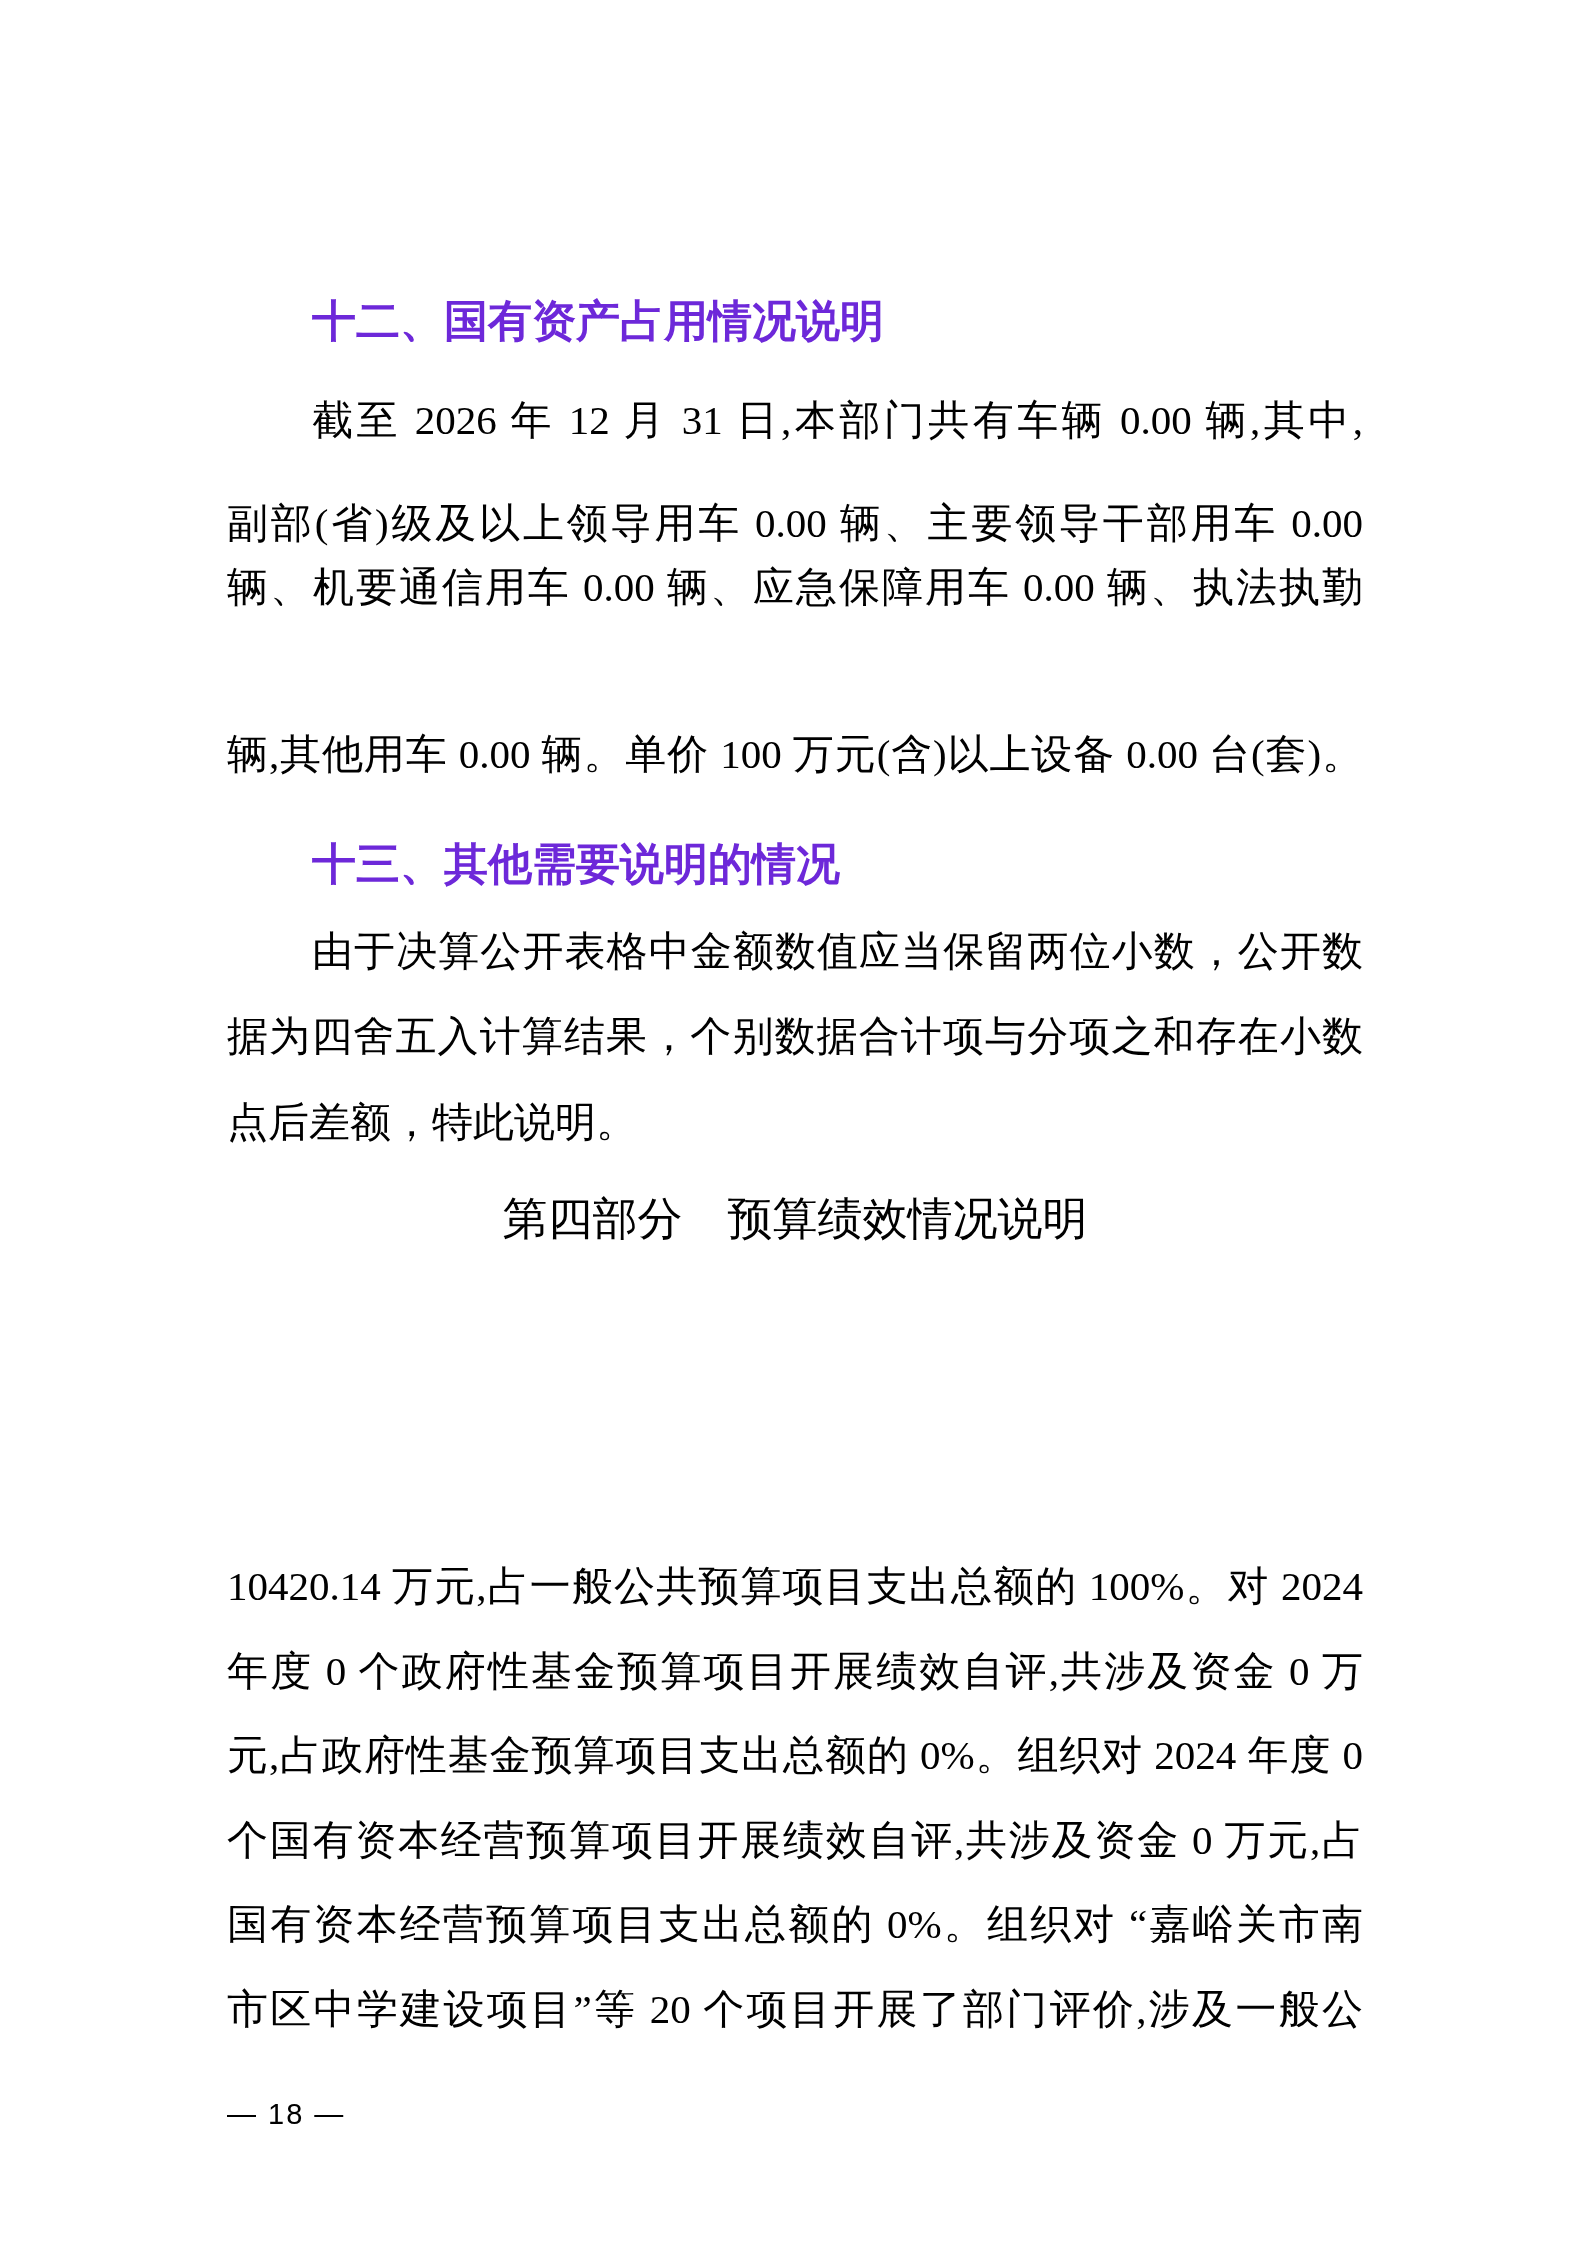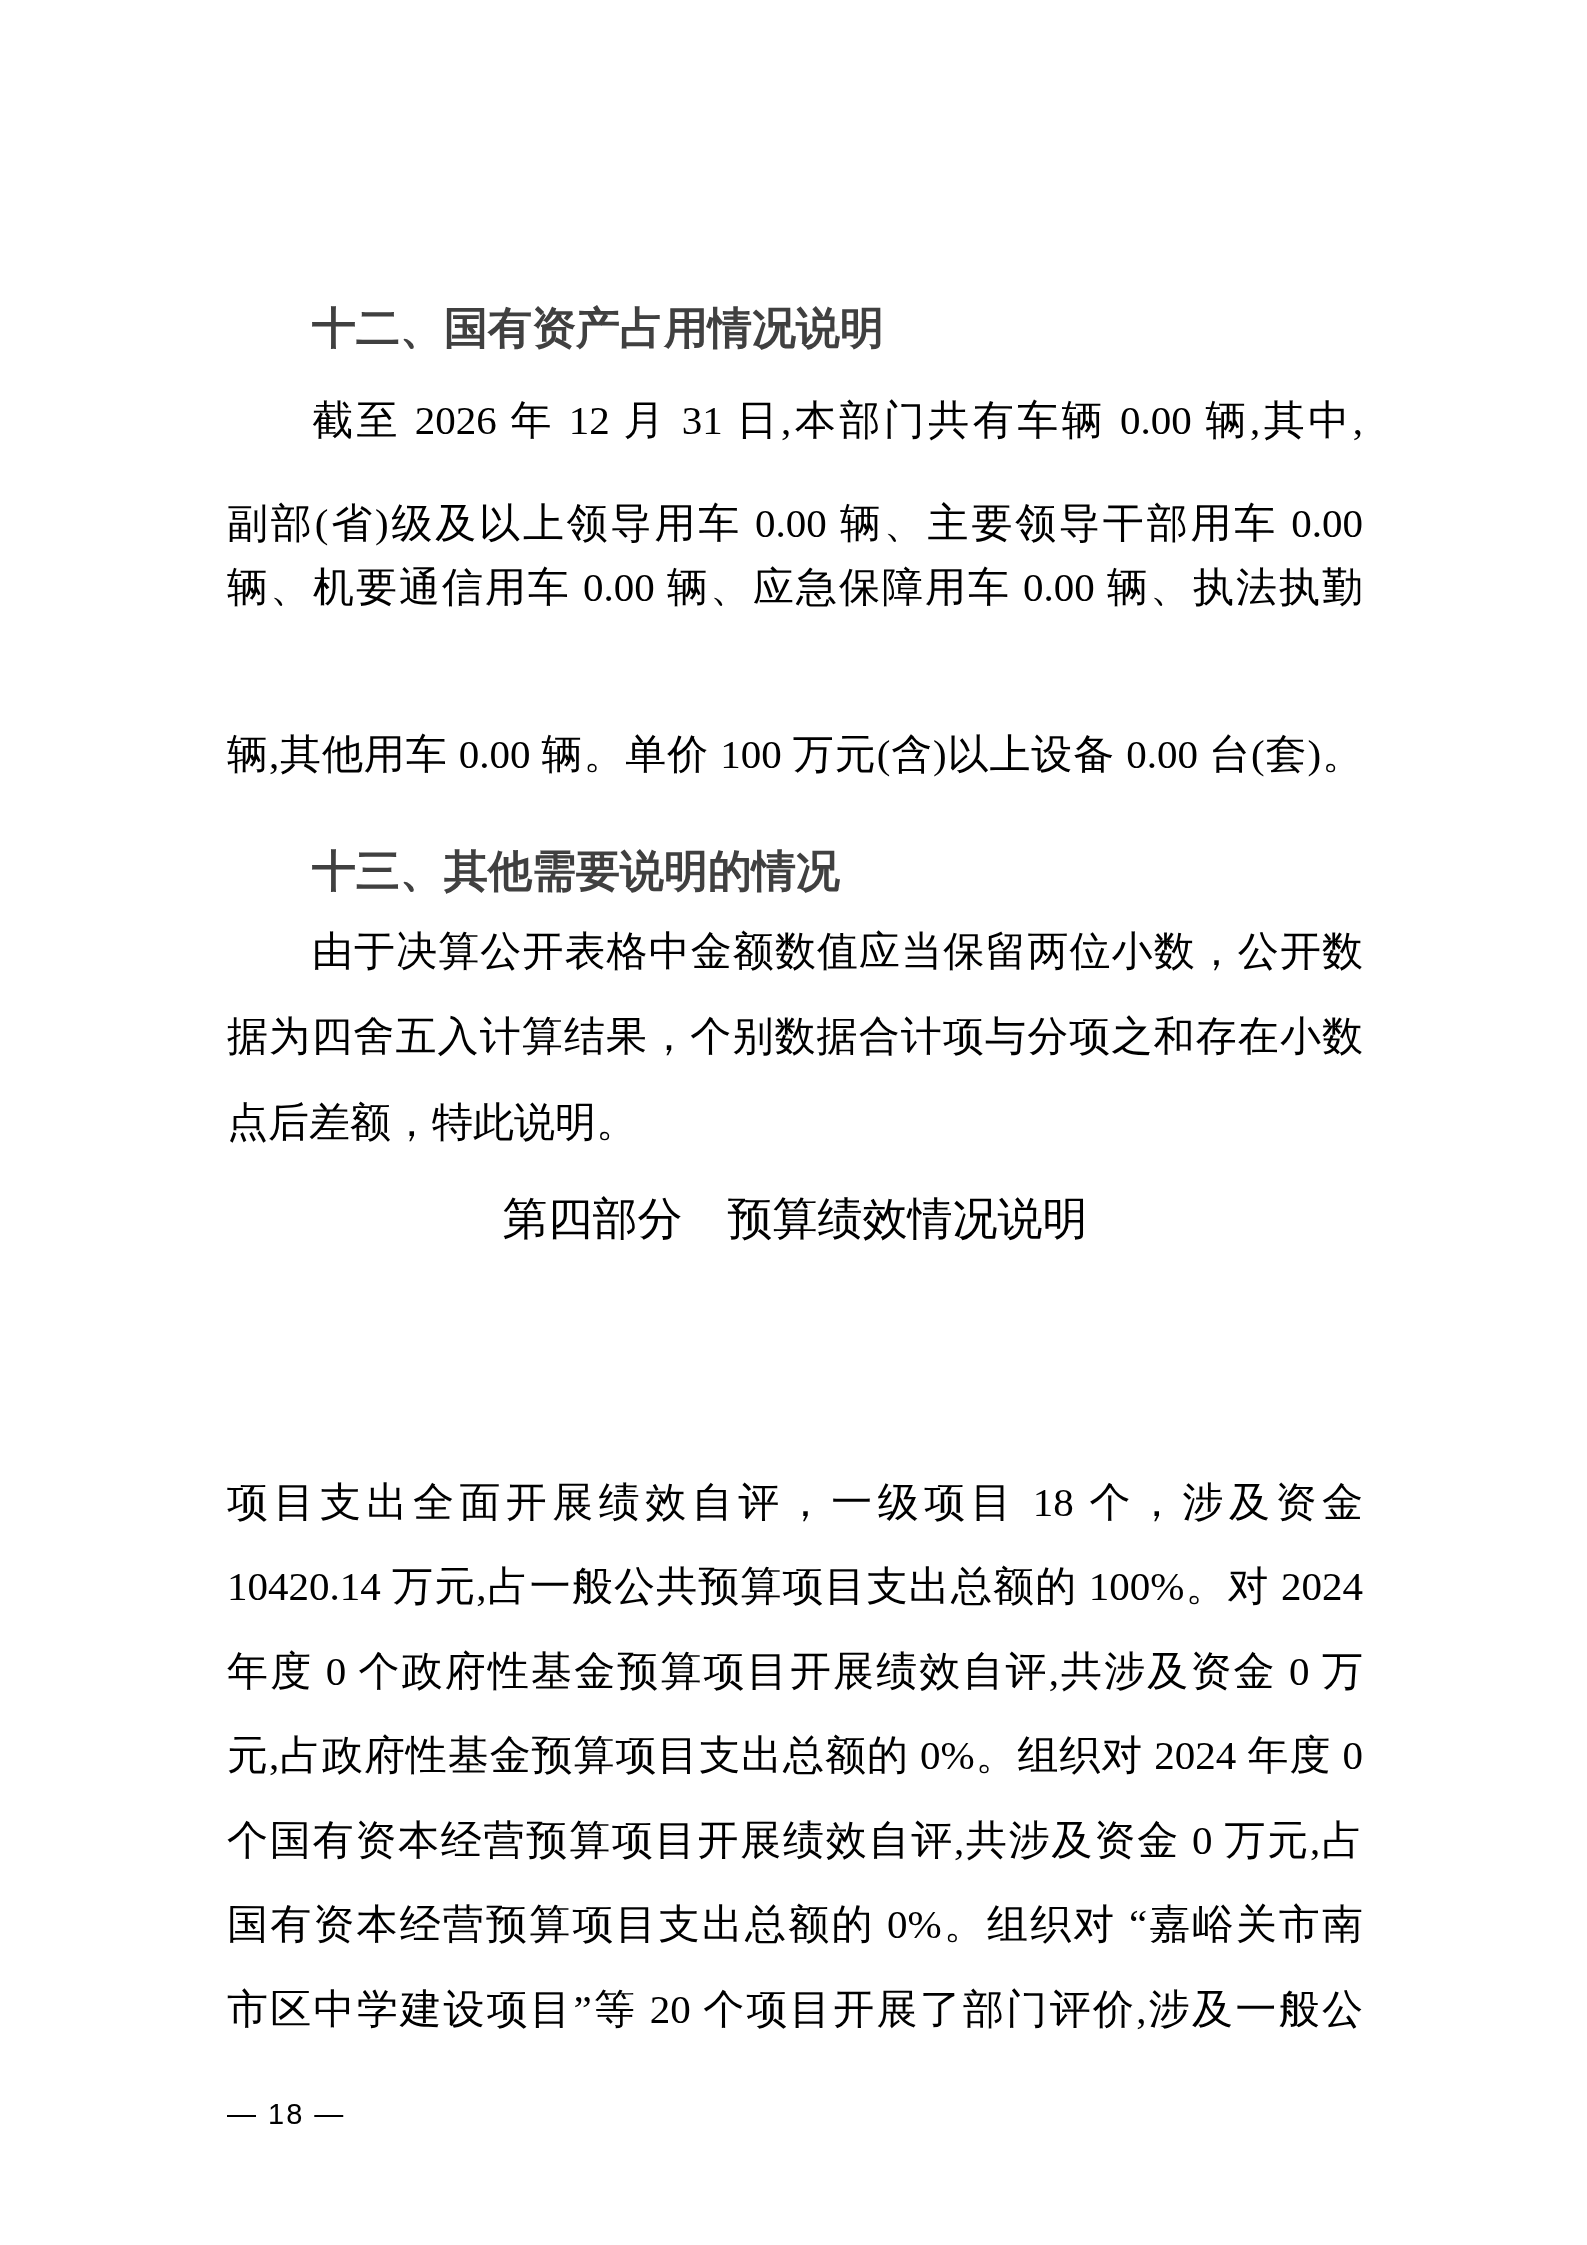--- a/index.html
+++ b/index.html
@@ -34,23 +34,22 @@
   .first {
     text-indent: 85px;
   }
   .heading {
     position: absolute;
     left: 312px;
     font-family: "Liberation Sans", "DejaVu Sans", sans-serif;
     font-weight: bold;
     font-size: 44px;
     line-height: 48px;
-    color: #404040;
+    color: #6d28d9;
     white-space: nowrap;
-    margin-top: 7px;
   }
   .part-title {
     position: absolute;
     left: 227px;
     width: 1136px;
     text-align: center;
     font-family: "Liberation Serif", "DejaVu Serif", serif;
     font-weight: normal;
     font-size: 45px;
     line-height: 50px;
@@ -83,21 +82,20 @@
 
   <div class="heading" style="top:840px">十三、其他需要说明的情况</div>
 
   <div class="line just first" style="top:927px">由于决算公开表格中金额数值应当保留两位小数，公开数</div>
   <div class="line just" style="top:1012px">据为四舍五入计算结果，个别数据合计项与分项之和存在小数</div>
   <div class="line" style="top:1098px">点后差额，特此说明。</div>
 
   <div class="part-title" style="top:1194px">第四部分　预算绩效情况说明</div>
 
 
-  <div class="line just" style="top:1478px">项目支出全面开展绩效自评，一级项目 18 个，涉及资金</div>
   <div class="line just" style="top:1562px">10420.14 万元,占一般公共预算项目支出总额的 100%。对 2024</div>
   <div class="line just" style="top:1647px">年度 0 个政府性基金预算项目开展绩效自评,共涉及资金 0 万</div>
   <div class="line just" style="top:1731px">元,占政府性基金预算项目支出总额的 0%。组织对 2024 年度 0</div>
   <div class="line just" style="top:1816px">个国有资本经营预算项目开展绩效自评,共涉及资金 0 万元,占</div>
   <div class="line just" style="top:1900px">国有资本经营预算项目支出总额的 0%。组织对 “嘉峪关市南</div>
   <div class="line just" style="top:1985px">市区中学建设项目”等 20 个项目开展了部门评价,涉及一般公</div>
 
   <div class="pageno">— 18 —</div>
 
 </div>

